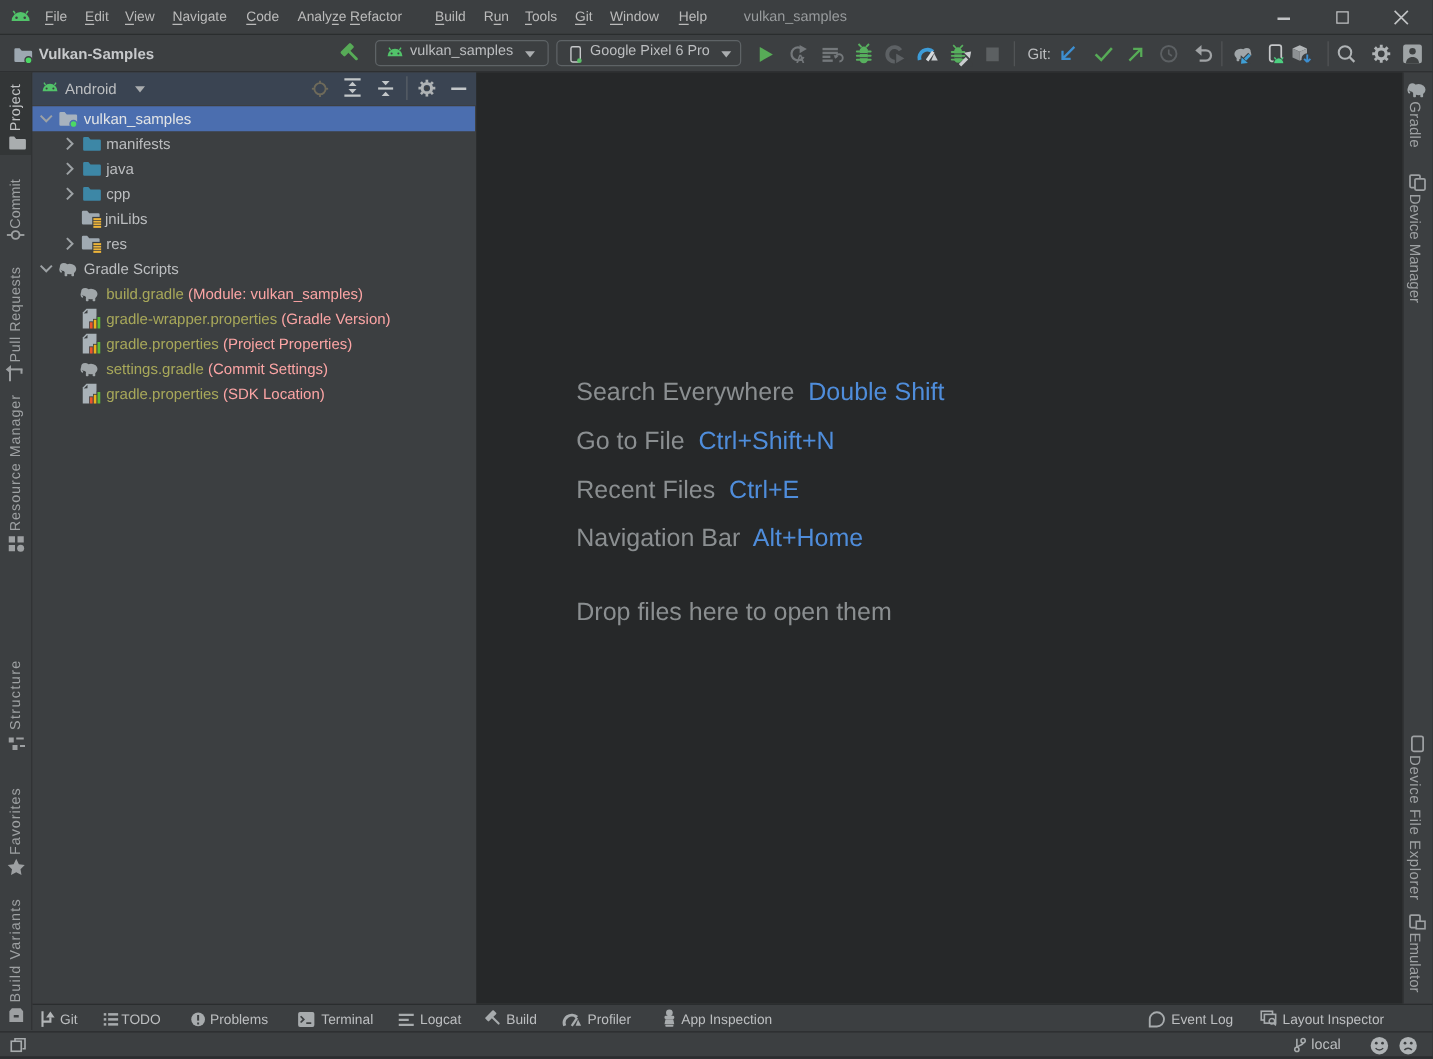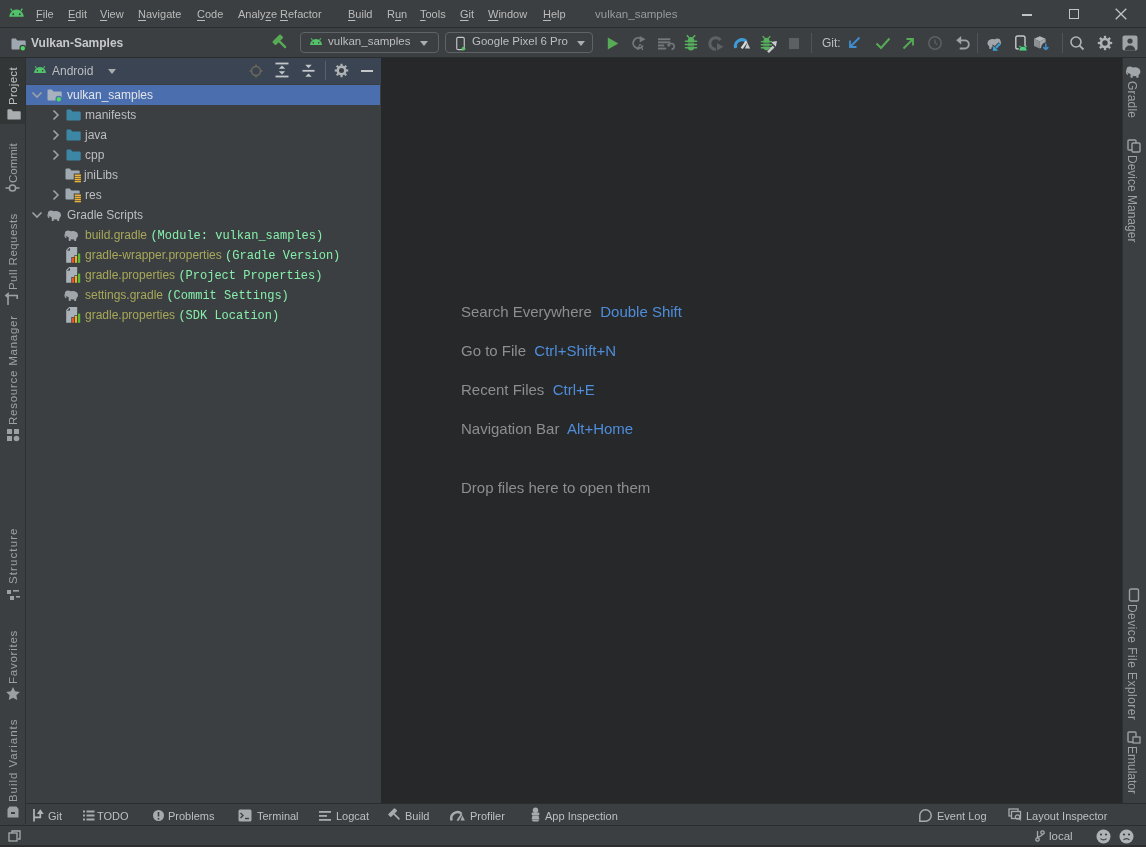--- a/index.html
+++ b/index.html
@@ -13,23 +13,23 @@
 .combotxt{position:absolute;color:#bcbec0;font-size:11.5px;top:3px;}
 .caret{position:absolute;width:0;height:0;border-left:4.5px solid transparent;border-right:4.5px solid transparent;border-top:5.5px solid #aaadaf;}
 #leftstripe{position:absolute;left:0;top:58px;width:26px;height:766px;background:#3c3f41;border-right:1px solid #2e3132;box-sizing:border-box;}
 #rightstripe{position:absolute;left:1122px;top:58px;width:24px;height:745px;background:#3c3f41;border-left:1px solid #2e3132;box-sizing:border-box;}
 .vtl{position:absolute;color:#9ea1a3;font-size:11.5px;white-space:nowrap;transform:rotate(-90deg);transform-origin:0 0;}
 .vtr{position:absolute;color:#9ea1a3;font-size:12px;white-space:nowrap;transform:rotate(90deg);transform-origin:0 0;}
 #project{position:absolute;left:26px;top:58px;width:355px;height:745px;background:#3c3f41;}
 #pheader{position:absolute;left:0;top:0;width:355px;height:26px;background:#3a4452;}
 #editor{position:absolute;left:381px;top:58px;width:741px;height:745px;background:#262829;}
 .row{position:absolute;height:20px;line-height:20px;font-size:12px;color:#bcbec0;white-space:nowrap;}
-.dim{color:#86efac;font-family:Liberation Mono, monospace;}
+.dim{color:#fca5a5;}
 .grf{color:#a8a85a;}
-.shortline{position:absolute;font-size:15px;color:#8b8f91;white-space:nowrap;}
+.shortline{position:absolute;font-size:20px;color:#8b8f91;white-space:nowrap;}
 .shortline b{color:#4f8ddb;font-weight:normal;}
 #bottombar{position:absolute;left:26px;top:803px;width:1120px;height:22px;background:#3c3f41;border-top:1px solid #2a2d2e;box-sizing:border-box;}
 .btxt{position:absolute;top:810px;font-size:11px;color:#bdbfc1;white-space:nowrap;}
 #statusbar{position:absolute;left:0;top:825px;width:1146px;height:22px;background:#3c3f41;border-top:1px solid #2a2d2e;box-sizing:border-box;}
 .sicon{position:absolute;overflow:visible;}
 </style></head>
 <body>
 <svg width="0" height="0" style="position:absolute">
 <defs>
 <g id="android">

